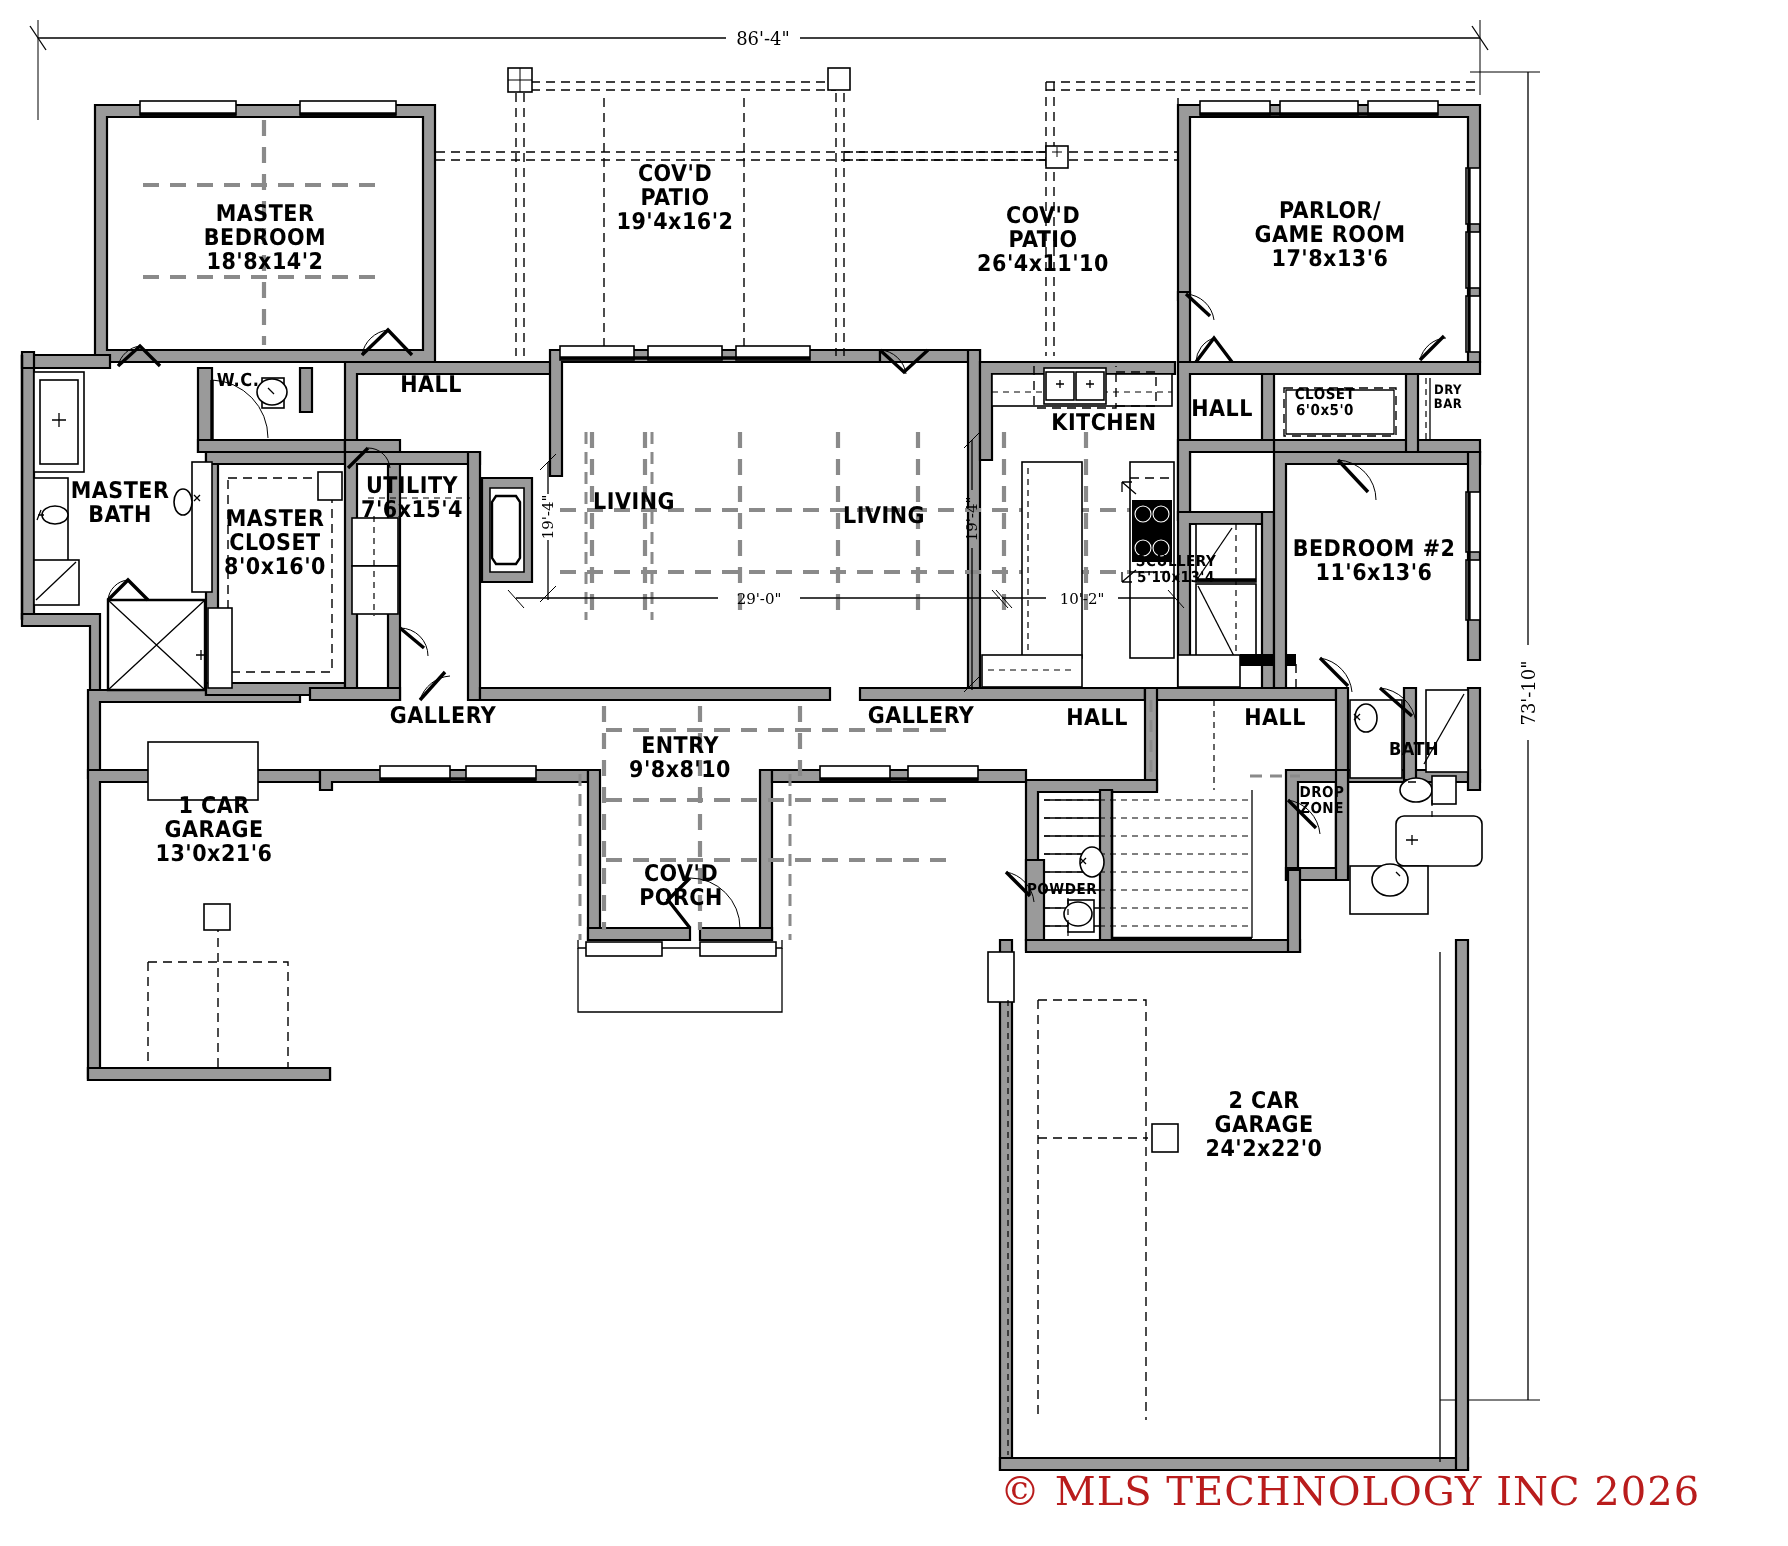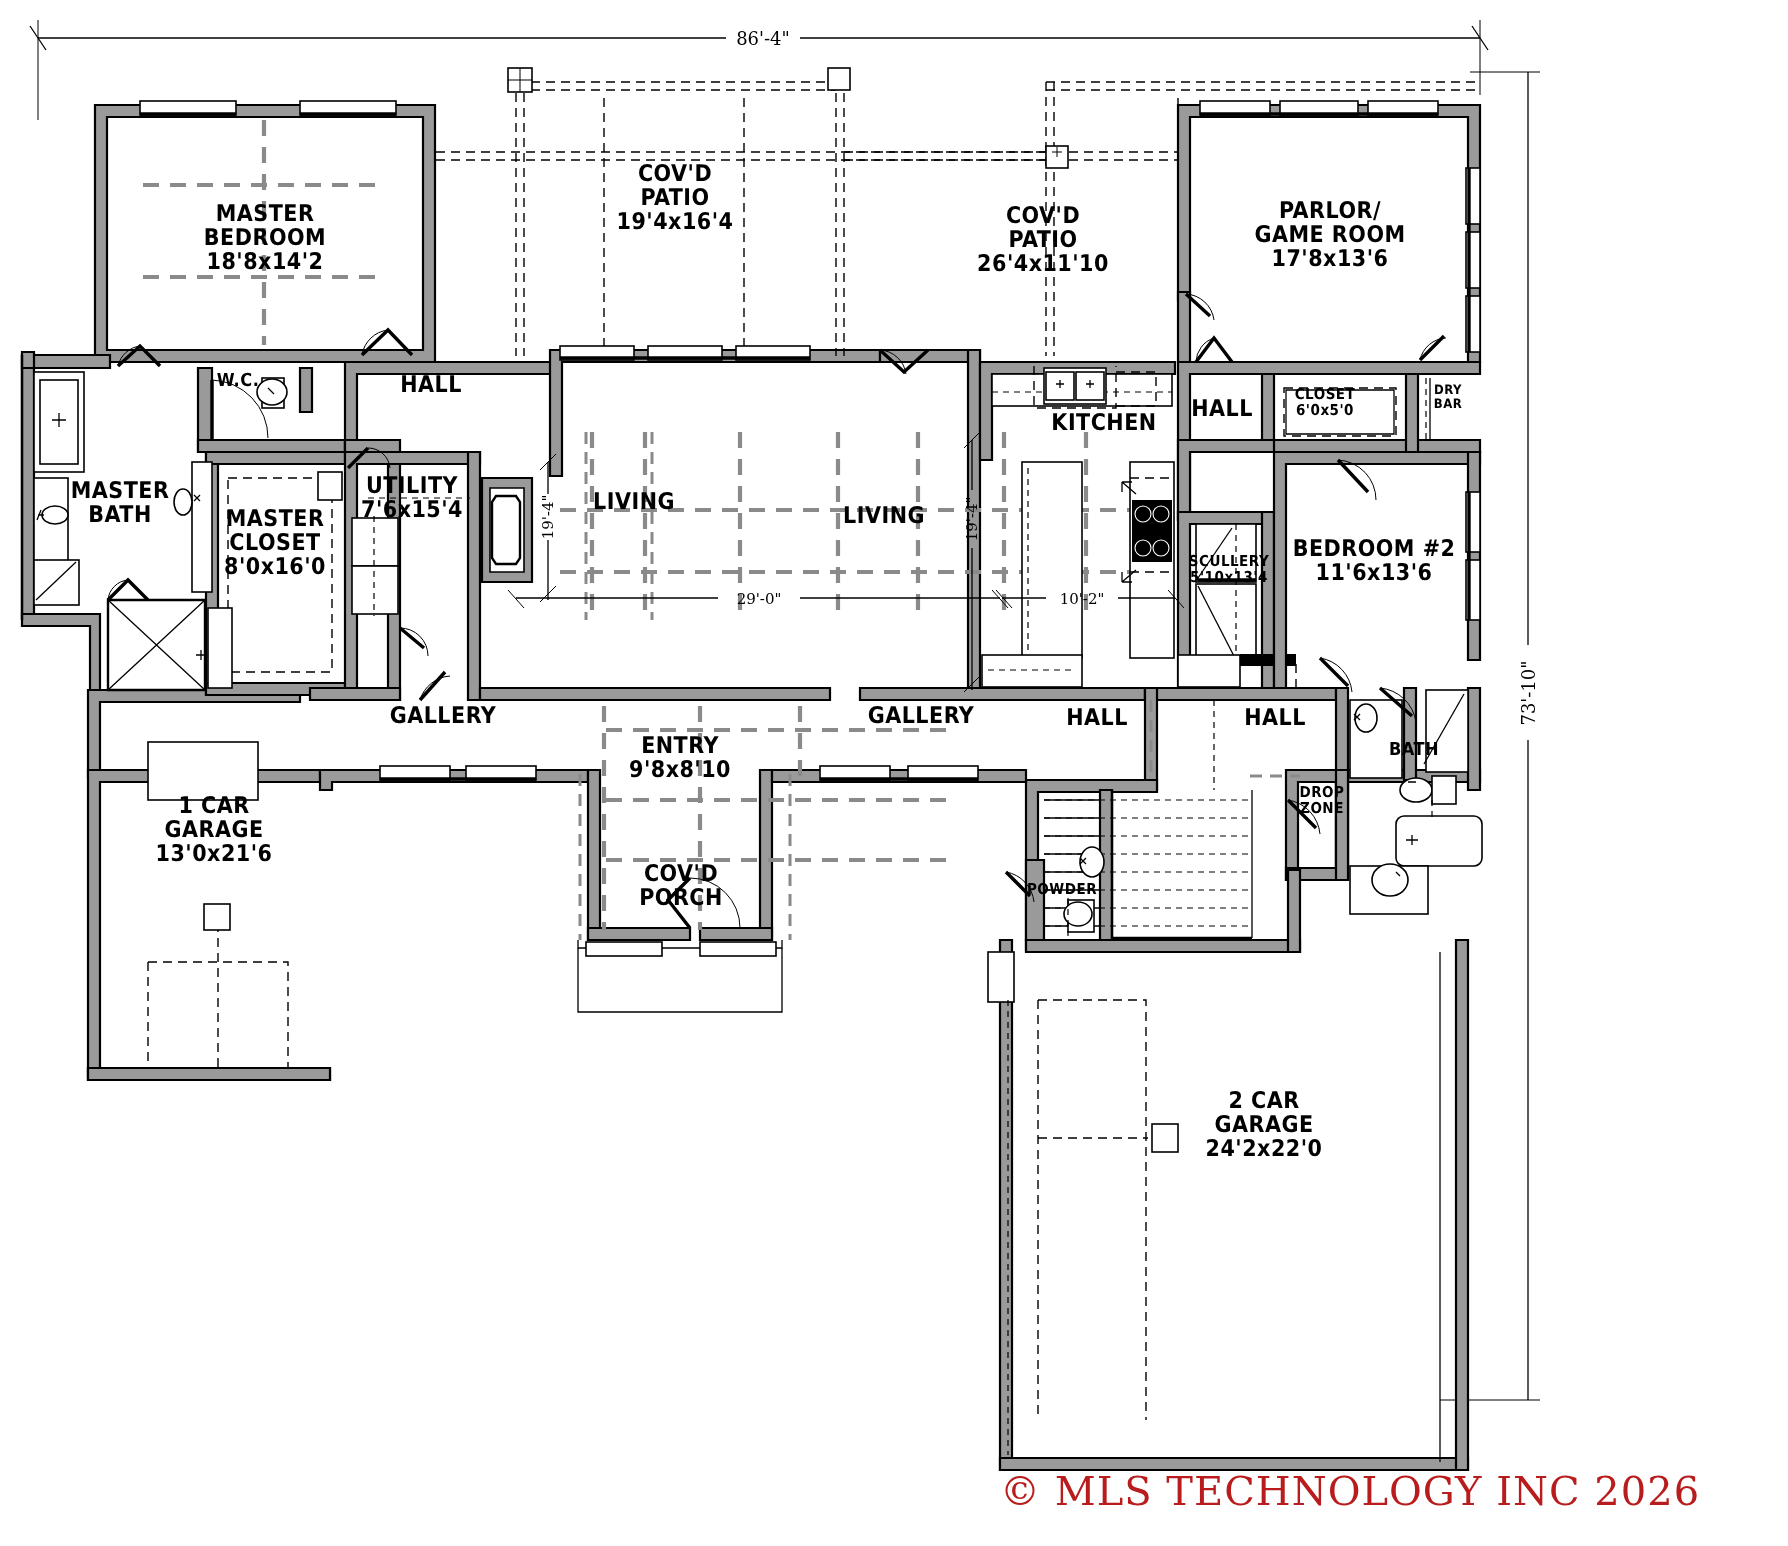--- a/index.html
+++ b/index.html
@@ -488,21 +488,21 @@
       <line class="tnx" x1="996" y1="590" x2="1012" y2="608"></line>
       <line class="tnx" x1="1168" y1="590" x2="1184" y2="608"></line>
     </g>
 
   </svg>
 
   <div class="lbl big" style="left:265px;top:238px;"><span>MASTER
 BEDROOM</span><br><span class="med">18'8x14'2</span></div>
 
   <div class="lbl big" style="left:675px;top:198px;"><span>COV'D
-PATIO</span><br><span class="med">19'4x16'4</span></div>
+PATIO</span><br><span class="med">19'4x16'2</span></div>
 
   <div class="lbl big" style="left:1043px;top:240px;"><span>COV'D
 PATIO</span><br><span class="med">26'4x11'10</span></div>
 
   <div class="lbl big" style="left:1330px;top:235px;"><span>PARLOR/
 GAME ROOM</span><br><span class="med">17'8x13'6</span></div>
 
   <div class="lbl med" style="left:238px;top:381px;"><span>W.C.</span></div>
 
   <div class="lbl big" style="left:431px;top:385px;"><span>HALL</span></div>
@@ -521,21 +521,21 @@
 
   <div class="lbl big" style="left:275px;top:543px;"><span>MASTER
 CLOSET</span><br><span class="med">8'0x16'0</span></div>
 
   <div class="lbl big" style="left:412px;top:498px;"><span>UTILITY</span><br><span class="med">7'6x15'4</span></div>
 
   <div class="lbl big" style="left:634px;top:502px;"><span>LIVING</span></div>
 
   <div class="lbl big" style="left:884px;top:516px;"><span>LIVING</span></div>
 
-  <div class="lbl sm" style="left:1229px;top:570px;"><span>SCULLERY</span><br><span>5'10x13'4</span></div>
+  <div class="lbl sm" style="left:1176px;top:570px;"><span>SCULLERY</span><br><span>5'10x13'4</span></div>
 
   <div class="lbl big" style="left:1374px;top:561px;"><span>BEDROOM  #2</span><br><span class="med">11'6x13'6</span></div>
 
   <div class="lbl big" style="left:443px;top:716px;"><span>GALLERY</span></div>
 
   <div class="lbl big" style="left:921px;top:716px;"><span>GALLERY</span></div>
 
   <div class="lbl big" style="left:1097px;top:718px;"><span>HALL</span></div>
 
   <div class="lbl big" style="left:1275px;top:718px;"><span>HALL</span></div>

